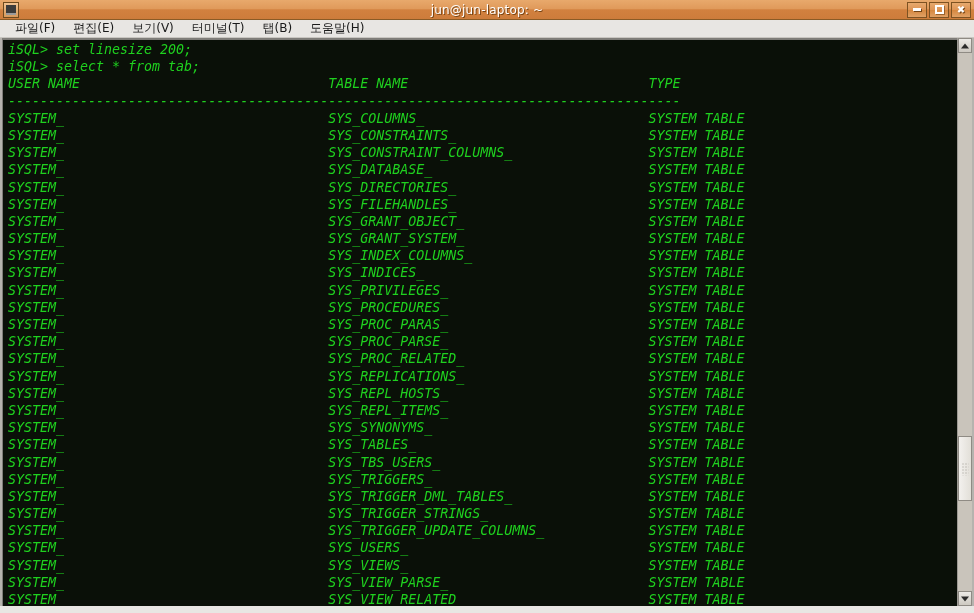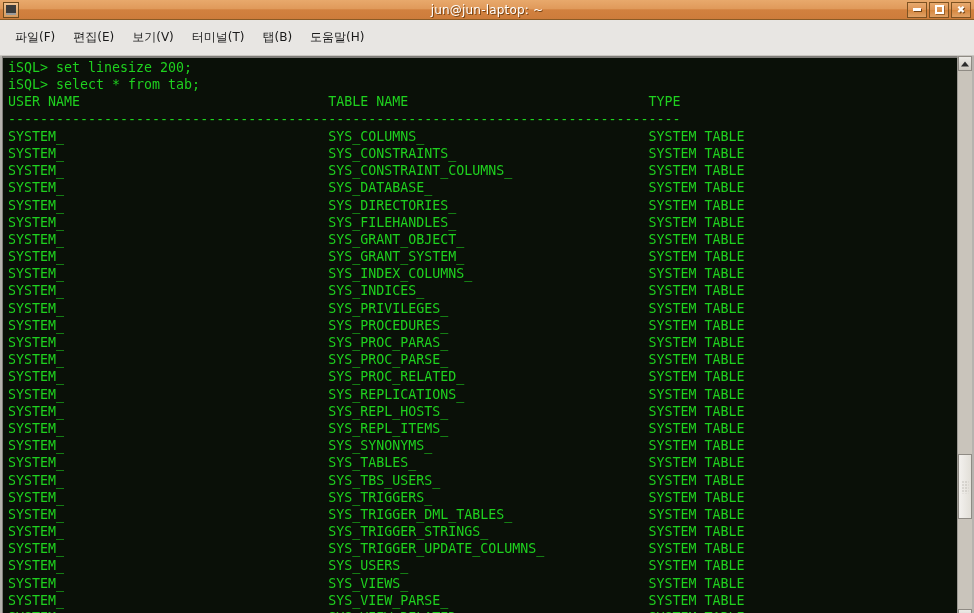--- a/index.html
+++ b/index.html
@@ -92,21 +92,21 @@
     color: #ffffff;
     text-shadow: 1px 1px 0 rgba(90,50,10,0.8);
     line-height: 1;
     font-family: "DejaVu Sans", sans-serif;
   }
   .btn-min span::before { content: ""; width: 8px; height: 3px; background: #fff; box-shadow: 1px 1px 0 rgba(90,50,10,0.8); }
   .btn-max span::before { content: ""; width: 9px; height: 9px; border: 2px solid #fff; box-sizing: border-box; box-shadow: 1px 1px 0 rgba(90,50,10,0.5); }
 
   
   .menubar {
-    height: 36px;
+    height: 18px;
     background: #e8e6e3;
     display: flex;
     align-items: center;
     padding-left: 6px;
     border-bottom: 1px solid #c9c6c1;
     box-sizing: border-box;
     text-align: right;
   }
   .menu-item {
     font-size: 12px;
@@ -119,20 +119,21 @@
 
   
   .term-wrap {
     position: relative;
     height: 568px;
     background: #0a1008;
     box-sizing: border-box;
     border-left: 2px solid #b6b3ae;
     border-right: 0;
     display: flex;
+    font-style: italic;
   }
   .term-outer {
     position: relative;
     flex: 1 1 auto;
     overflow: hidden;
     background: #0a1008;
     border-top: 2px solid #7f7d79;
     border-left: 1px solid #7f7d79;
     box-sizing: border-box;
   }

